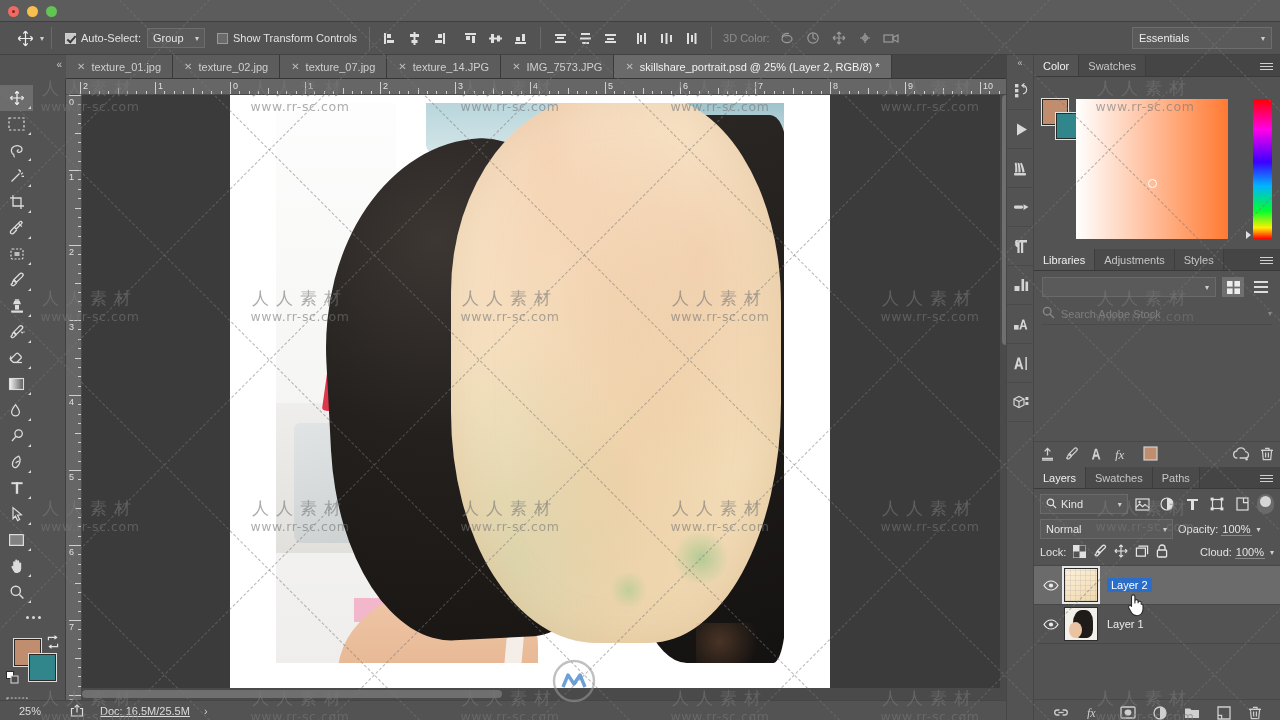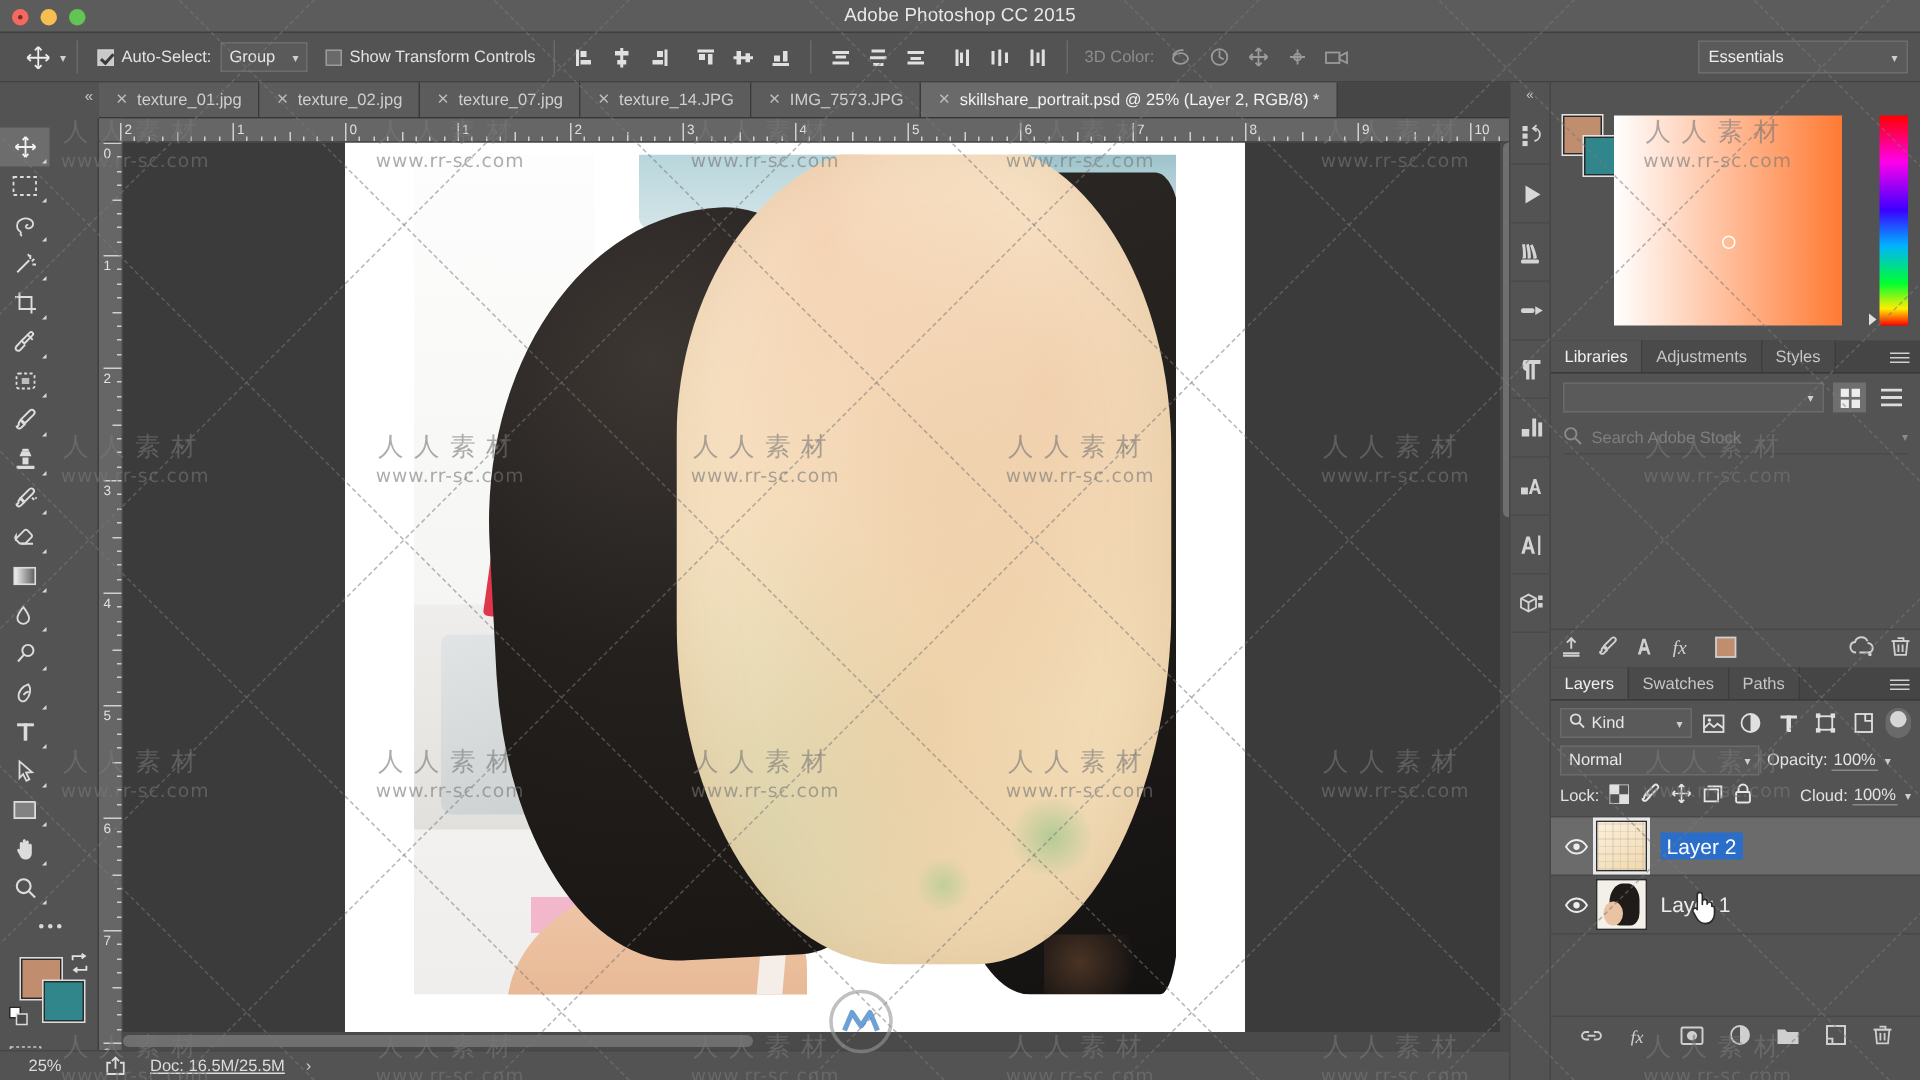--- a/index.html
+++ b/index.html
@@ -396,21 +396,21 @@
   .th-cream::after{
     content:""; position:absolute; inset:0;
     background:
       repeating-linear-gradient(0deg, rgba(150,150,150,.18) 0 1px, transparent 1px 5px),
       repeating-linear-gradient(90deg, rgba(150,150,150,.18) 0 1px, transparent 1px 5px);
   }
   .th-photo { position:absolute; inset:0; background:#f3efe9; }
   .th-photo .h { position:absolute; left:8px; top:2px; width:20px; height:28px; background:#1e1b19; border-radius:45% 40% 30% 35%; }
   .th-photo .f { position:absolute; left:4px; top:14px; width:13px; height:16px; background:#e9c3a2; border-radius:50%; }
   .th-white { position:absolute; inset:0; background:#fff; }
-  .layer-name { margin-left: 9px; font-size: 14px; color: #ececec; }
+  .layer-name { margin-left: 9px; font-size: 11px; color: #ececec; }
   .layer-name.editing { background: #2a6ec9; color: #fff; padding: 1px 4px; }
   .lock-ico { margin-left: auto; margin-right: 10px; }
   .layers-foot {
     position: absolute; bottom: 0; left: 0; right: 0; height: 28px;
     display: flex; align-items: center; justify-content: center; gap: 17px;
     background: #535353; border-top: 1px solid #484848;
   }
   .cursor-hand { position: absolute; left: 1125px; top: 592px; z-index: 60; }
 
   
@@ -438,21 +438,20 @@
 <body>
 
 <div id="app">
 
   <div class="titlebar">
     <div class="traffic">
       <span class="dot red"></span>
       <span class="dot yellow"></span>
       <span class="dot green"></span>
     </div>
-    <div class="app-title">Adobe Photoshop CC 2015</div>
   </div>
 
   <div class="optionsbar">
     <div class="tool-preset">
       <svg width="17" height="17" viewBox="0 0 17 17">
           <g fill="none" stroke="#ededed" stroke-width="1.2">
         <path d="M8.5 1.5v14M1.5 8.5h14"></path>
         <path d="M8.5 1.2l-2.2 2.4M8.5 1.2l2.2 2.4M8.5 15.8l-2.2-2.4M8.5 15.8l2.2-2.4M1.2 8.5l2.4-2.2M1.2 8.5l2.4 2.2M15.8 8.5l-2.4-2.2M15.8 8.5l-2.4 2.2"></path>
       </g>
         </svg>
@@ -1203,20 +1202,29 @@
             <rect x="13.4" y="3" width="3" height="3"></rect>
             <rect x="13.4" y="8" width="3" height="3"></rect>
           </g>
         </svg>
     </div>
   </div>
 
   <div class="dock">
 
     <div class="panel">
+      <div class="panel-tabs">
+        <div class="ptab active">Color</div>
+        <div class="ptab">Swatches</div>
+        <div class="panel-menu">
+            <i></i>
+            <i></i>
+            <i></i>
+          </div>
+      </div>
       <div class="color-body">
         <div class="colorchips">
           <div class="cc-fg"></div>
           <div class="cc-bg"></div>
         </div>
         <div class="colorfield">
           <span class="pick"></span>
         </div>
         <div class="huebar"></div>
         <div class="huearrow"></div>

